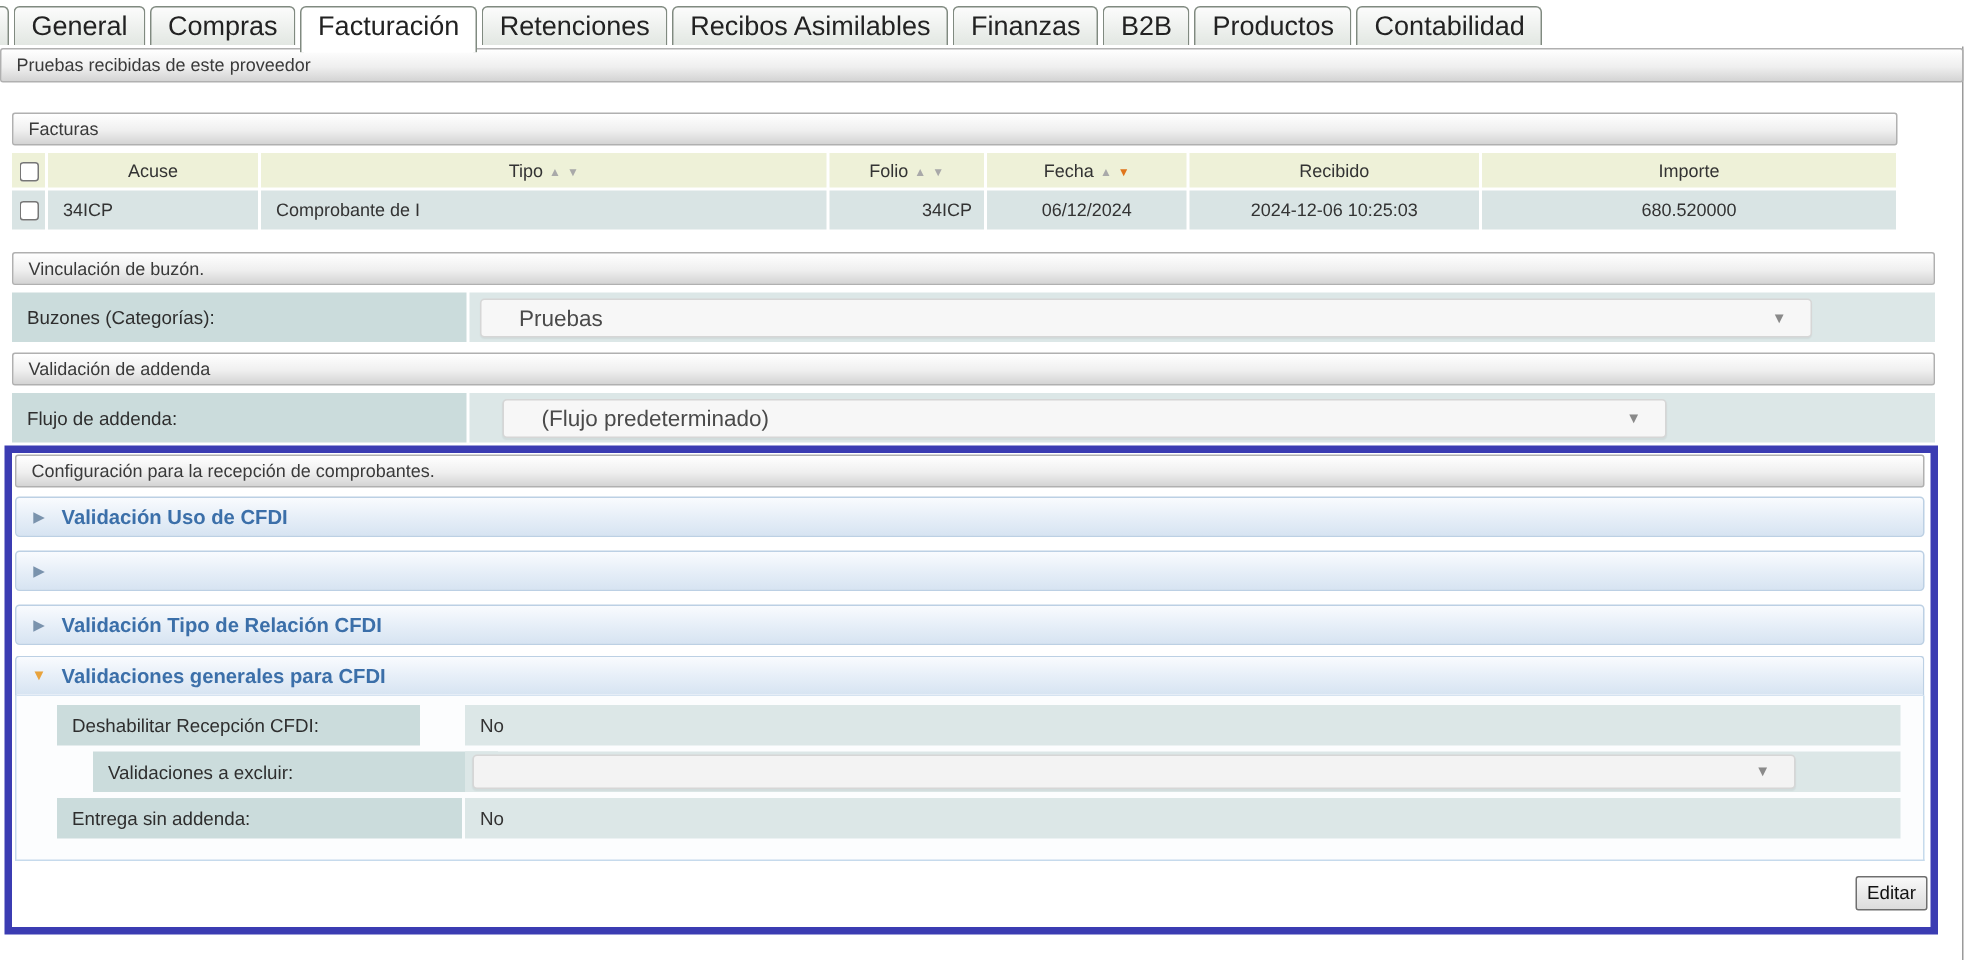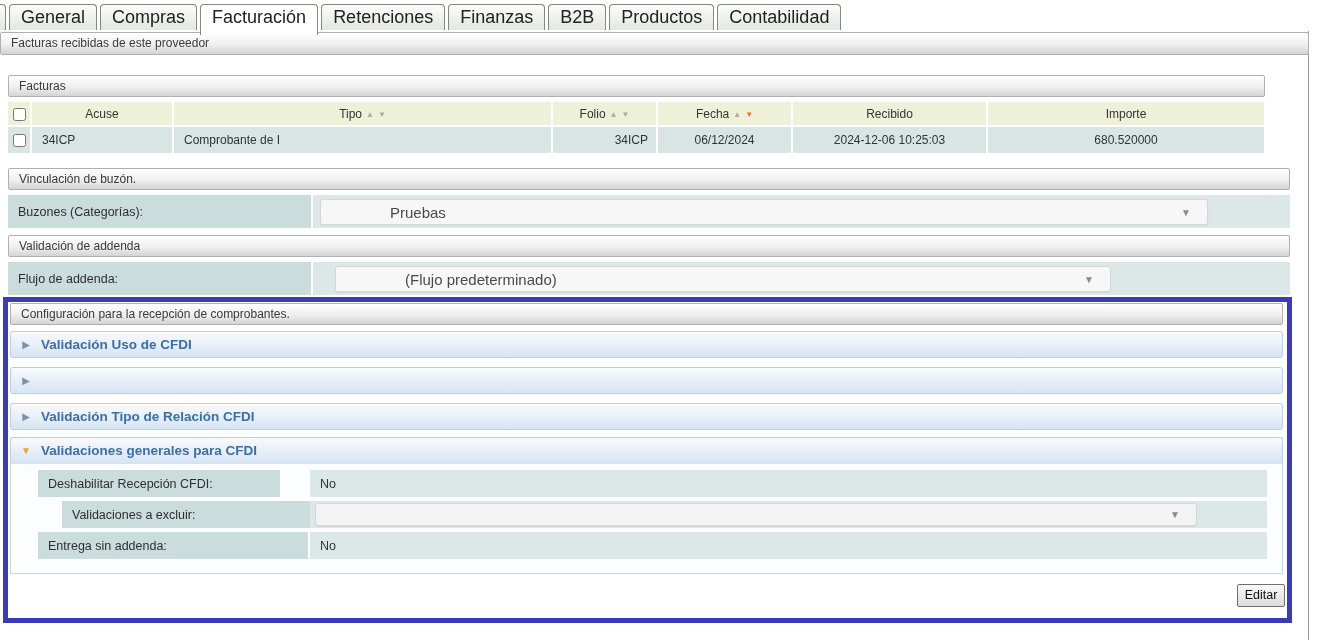--- a/index.html
+++ b/index.html
@@ -32,21 +32,21 @@
   .al { text-align:left; padding-left:10px; }
   .ar { text-align:right; padding-right:8px; }
   .ac { text-align:center; }
 
   
   .lblcell { background:#cbdcdc; color:#2e2e2e; font-size:12.5px; display:flex; align-items:center; padding-left:10px; }
   .valcell { background:#dce7e7; display:flex; align-items:center; }
 
   
   .combo { background:#f7f7f7; border:1px solid #d6d6d6; border-radius:3px; position:absolute;
-    display:flex; align-items:center; cursor:default; box-shadow:0 1px 1px rgba(0,0,0,0.05);padding-left:44px; }
+    display:flex; align-items:center; cursor:default; box-shadow:0 1px 1px rgba(0,0,0,0.05); }
   .combo .txt { font-size:15px; color:#4a4a4a; padding-left:25px; }
   .combo .arrow { position:absolute; right:16px; color:#8a8a8a; font-size:10px; }
 
   
   .blueframe { position:absolute; left:3px; top:297px; width:1289px; height:326px;
     border:5px solid #3b3cb2; background:transparent; }
 
   
   .acc { position:absolute; left:10px; width:1273px; height:27px;
     background:linear-gradient(#f9fbfe 0%, #e7eff8 50%, #d7e4f2 100%);
@@ -70,27 +70,28 @@
 <body>
 
 <div class="vline"></div>
 
 <div class="tabbar">
   <div class="tab sliver"></div>
   <div class="tab">General</div>
   <div class="tab">Compras</div>
   <div class="tab active">Facturación</div>
   <div class="tab">Retenciones</div>
+  <div class="tab">Recibos Asimilables</div>
   <div class="tab">Finanzas</div>
   <div class="tab">B2B</div>
   <div class="tab">Productos</div>
   <div class="tab">Contabilidad</div>
 </div>
 
-<div class="gbar abs" style="left:0;top:32px;width:1309px;height:23px;">Facturas recibidas de este proveedor</div>
+<div class="gbar abs" style="left:0;top:32px;width:1309px;height:23px;">Pruebas recibidas de este proveedor</div>
 
 <div class="gbar abs" style="left:8px;top:75px;width:1257px;height:22px;">Facturas</div>
 
 <table class="grid abs" style="left:6px;top:100px;width:1260px;">
   <colgroup>
     <col style="width:22px">
       <col style="width:140px">
       <col style="width:377px">
     <col style="width:103px">
       <col style="width:133px">

